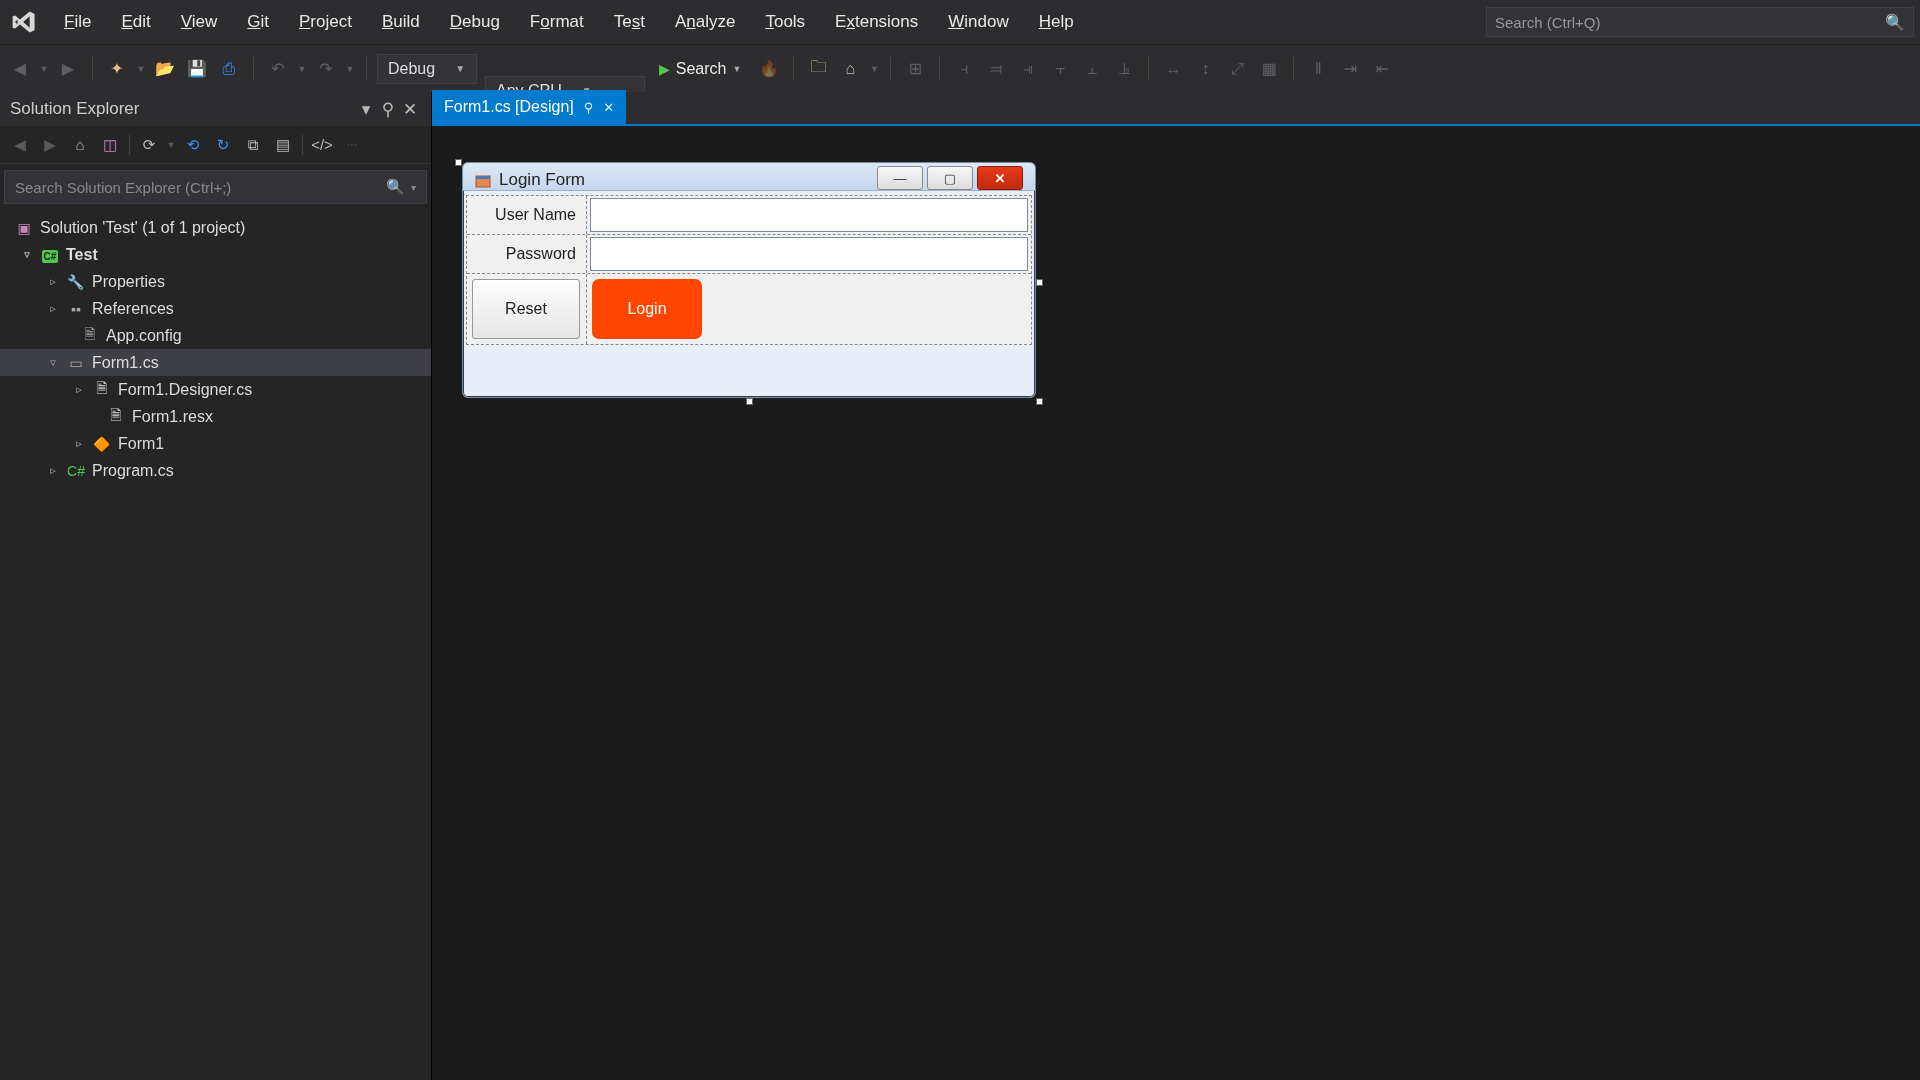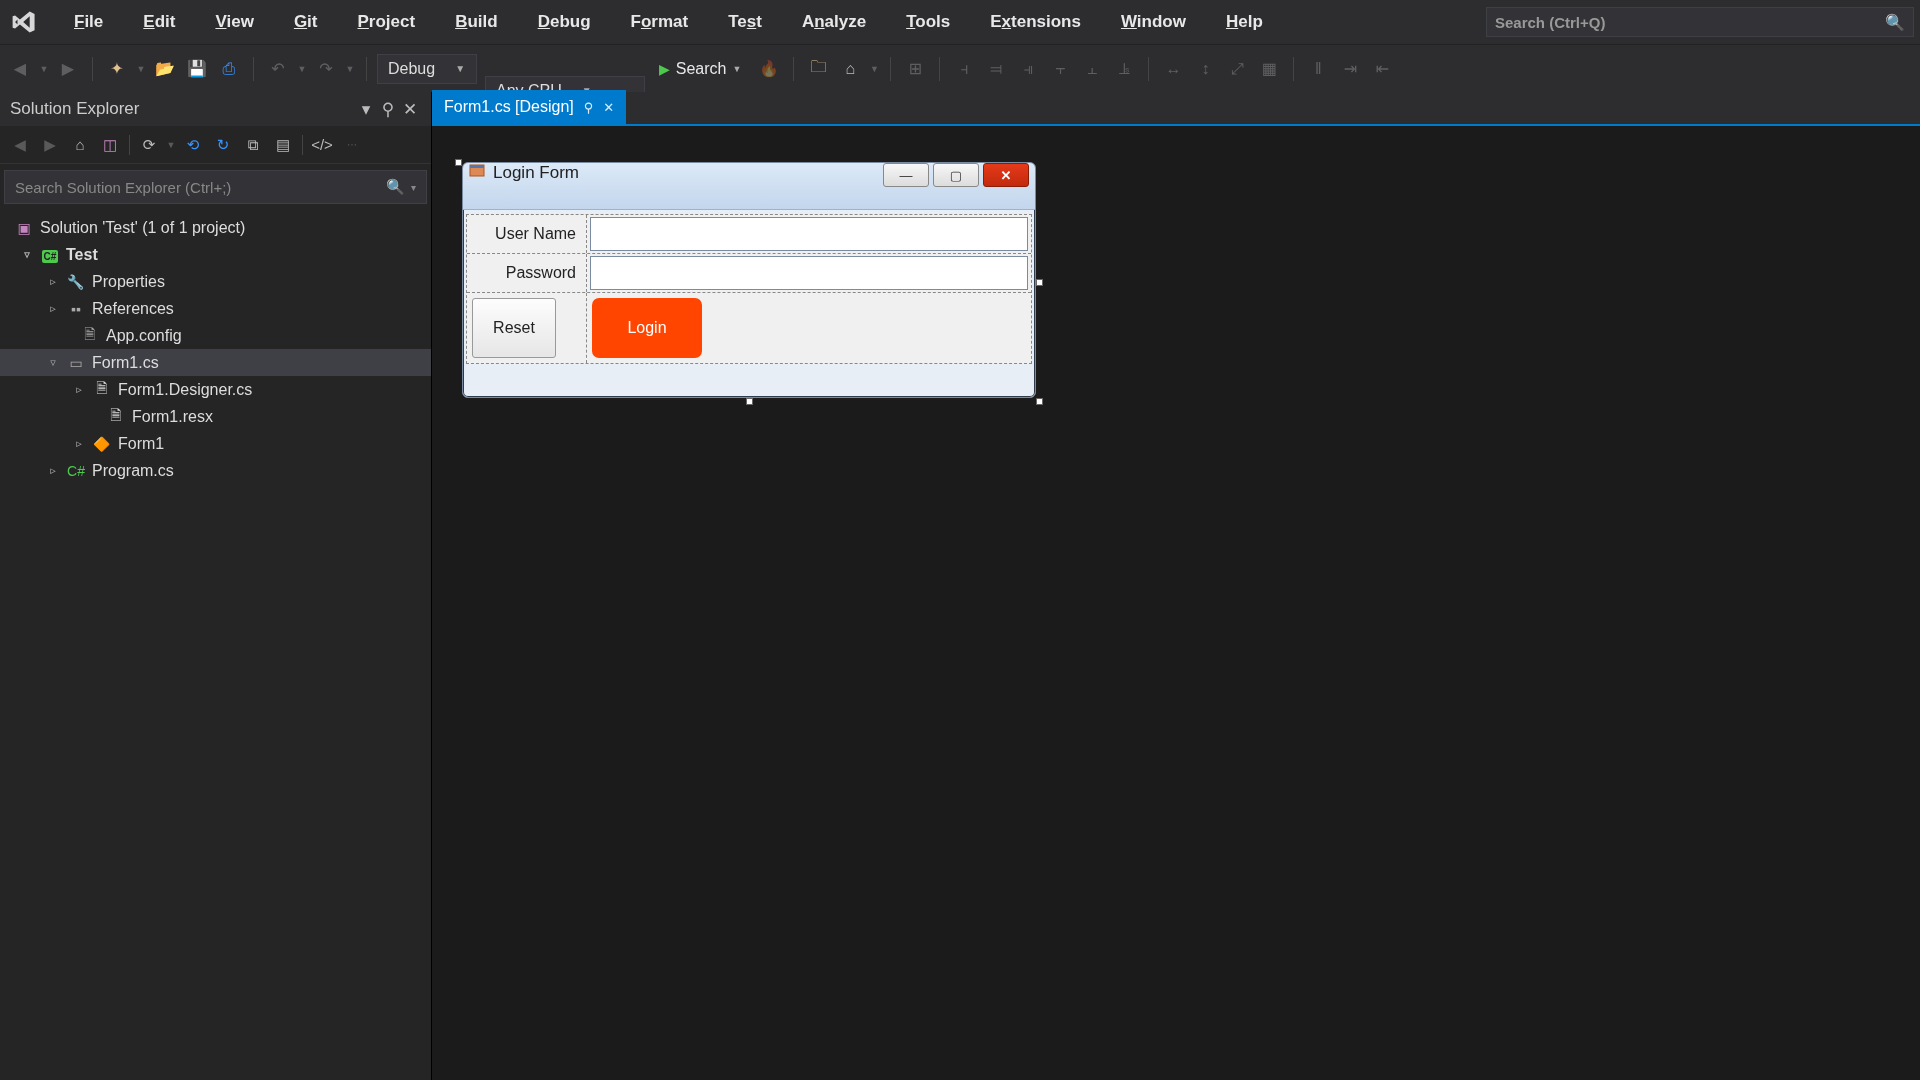--- a/index.html
+++ b/index.html
@@ -13,22 +13,21 @@
   overflow: hidden;
 }
 
 
 .menubar {
   height: 44px;
   background: #2d2d30;
   display: flex;
   align-items: center;
   padding: 0 6px;
-  gap: 12px;
-  font-weight: bold;
+  gap: 2px;
 }
 .vs-logo {
   width: 28px; height: 28px;
   margin: 0 10px 0 4px;
   display: flex; align-items: center; justify-content: center;
 }
 .vs-logo svg { width: 26px; height: 26px; }
 .menu-item {
   padding: 6px 14px;
   cursor: default;
@@ -229,25 +228,25 @@
   left: 4px; top: 0px;
   width: 574px;
   height: 236px;
   background: #e8eef6;
   border: 1px solid #7a8aa0;
   border-radius: 6px;
   box-shadow: 0 0 0 1px #2d3b4c inset;
   overflow: hidden;
 }
 .form-titlebar {
-  height: 47px;
+  height: 28px;
   background: linear-gradient(#dce9f7, #c3d6ed);
   display: flex;
-  align-items: flex-start;
-  padding: 0 6px;
+  align-items: flex-end;
+  padding: 0 12px;
   border-bottom: 1px solid #9fb2c8;
 }
 .form-icon {
   width: 16px; height: 16px;
   margin-right: 8px;
   display: flex; align-items: center; justify-content: center;
 }
 .form-title { color: #222; font-size: 17px; }
 .form-titlebar .tsp { flex: 1; }
 .winbtn {
@@ -303,21 +302,21 @@
   border: 1px solid #7a8aa0;
 }
 .btn-cell { height: 70px; padding: 5px; }
 .form-btn {
   height: 60px;
   display: flex; align-items: center; justify-content: center;
   font-size: 16px;
   border-radius: 7px;
 }
 .btn-reset {
-  width: 84px;
+  width: 108px;
   background: linear-gradient(#fdfdfd, #e6e6e6);
   border: 1px solid #999;
   border-radius: 3px;
   color: #222;
 }
 .btn-login {
   width: 110px;
   background: #ff4500;
   color: #fff;
   border: none;

